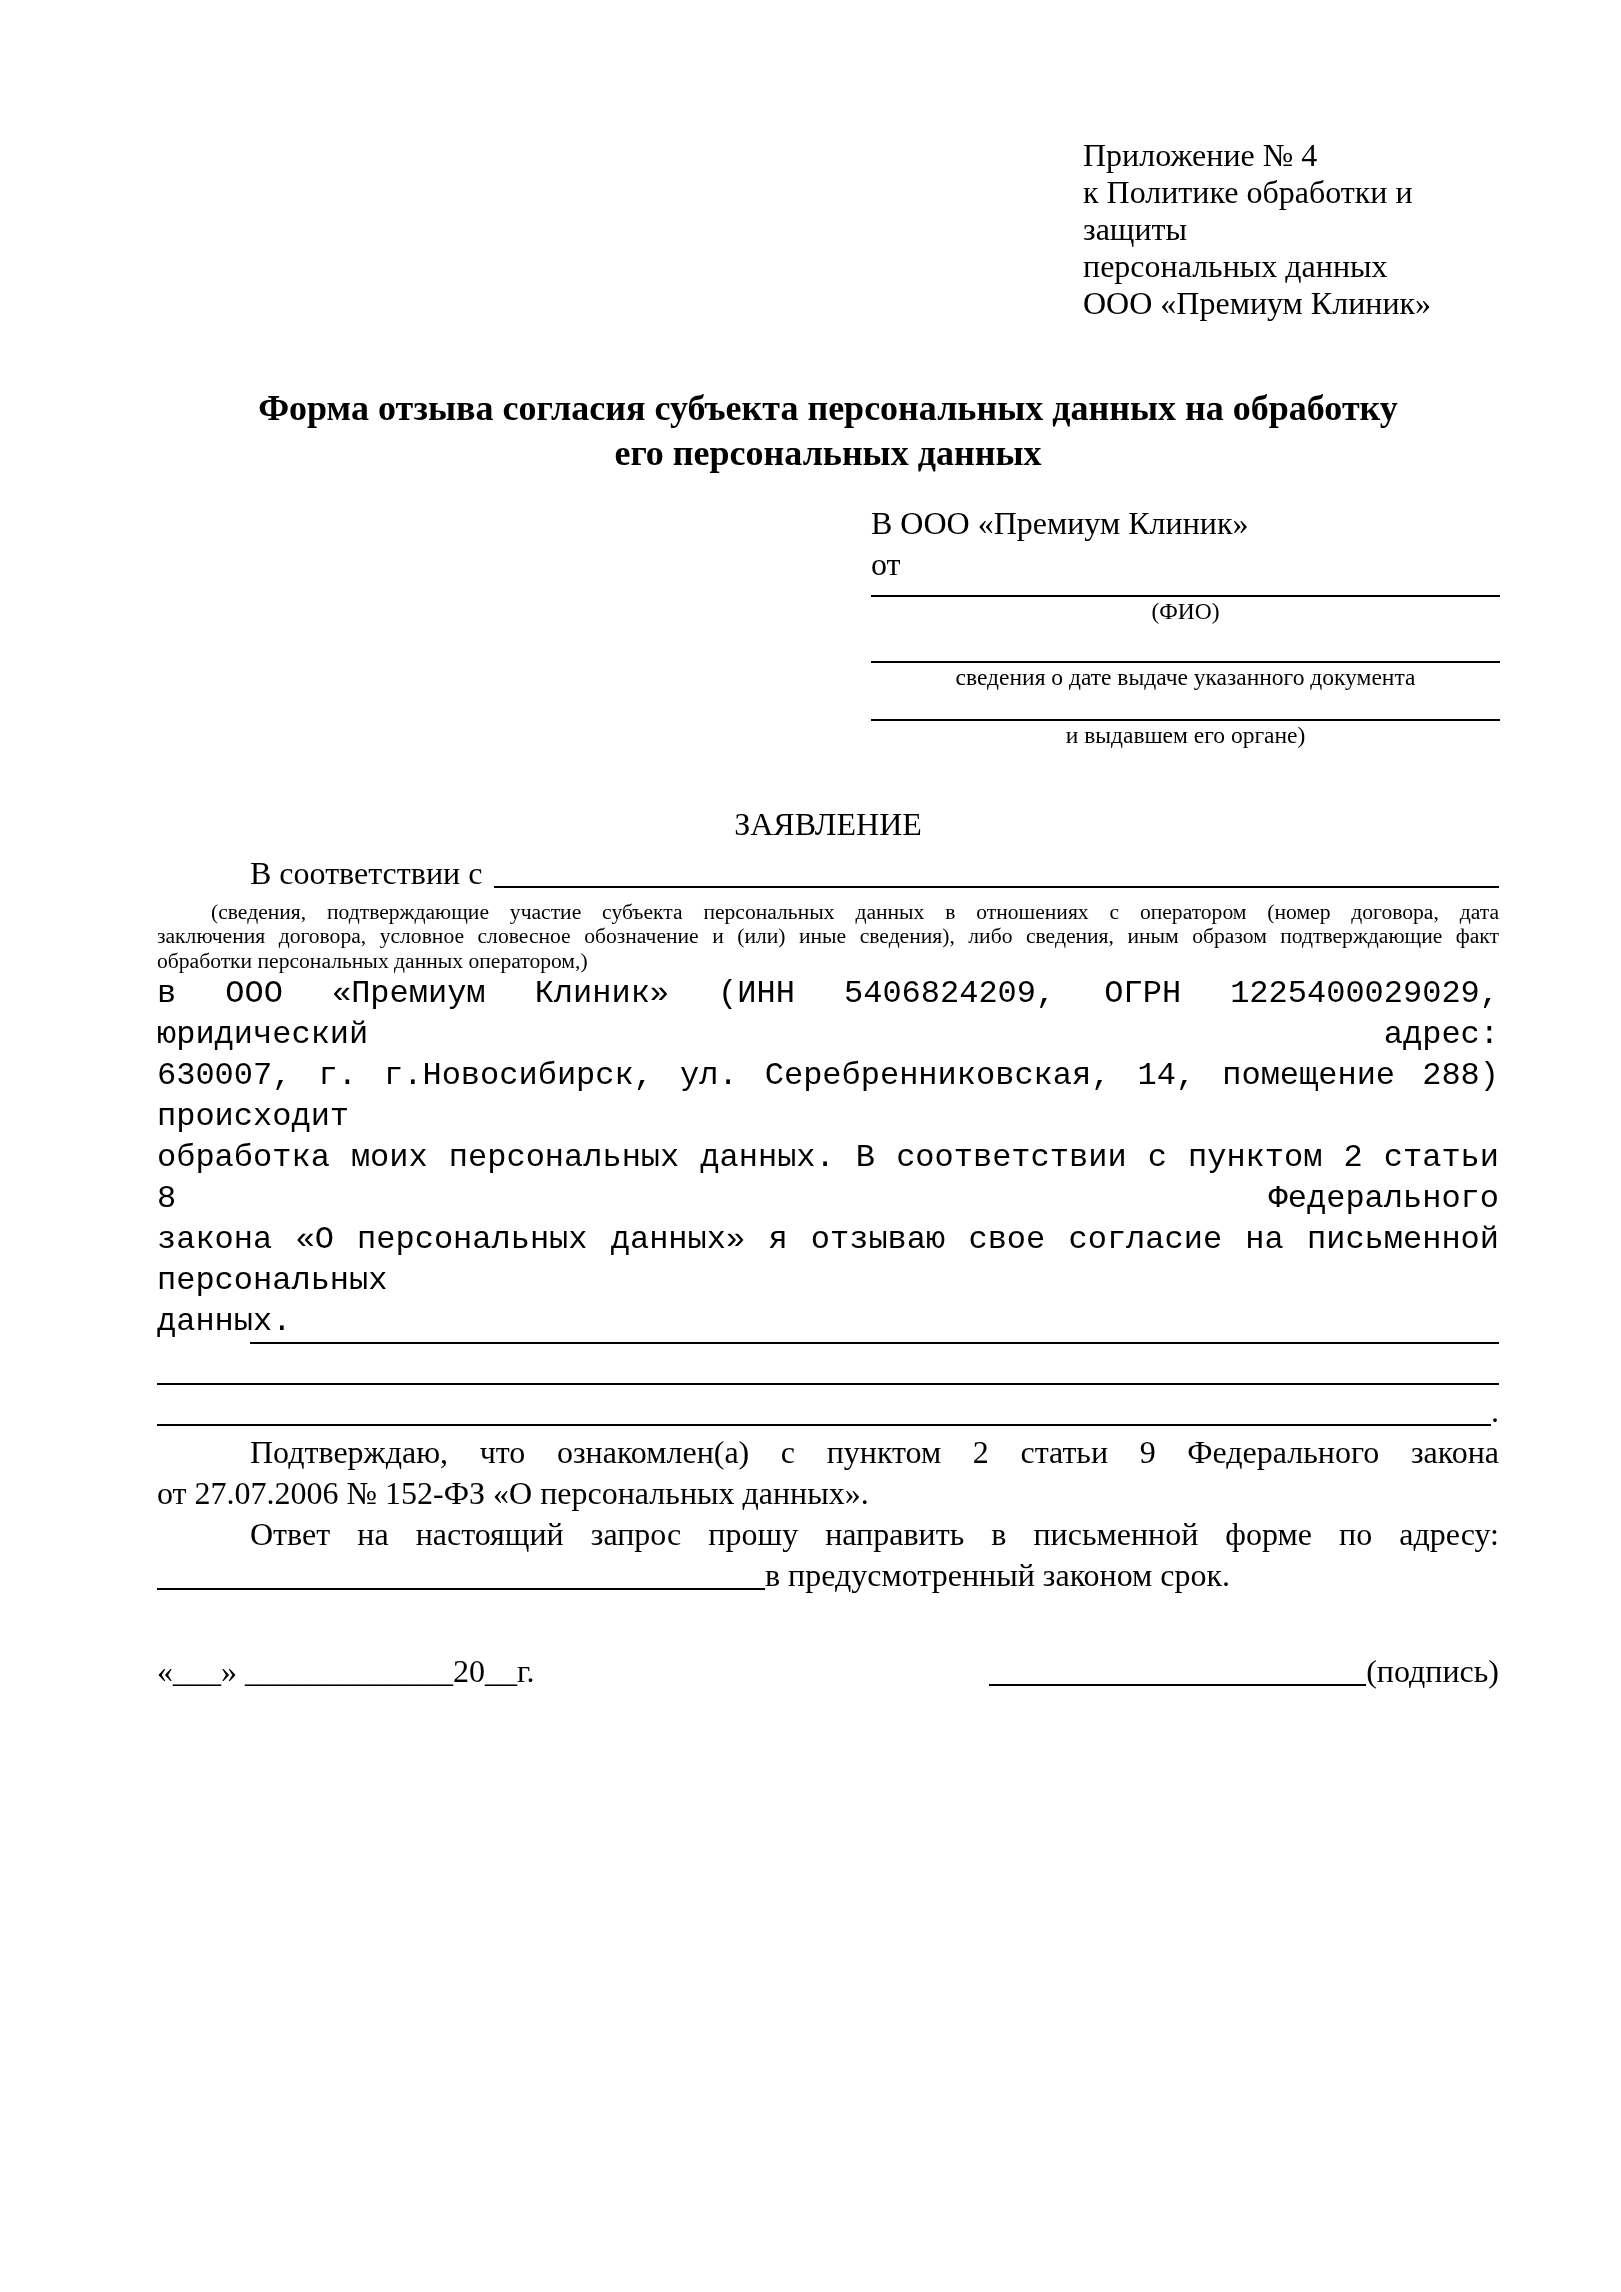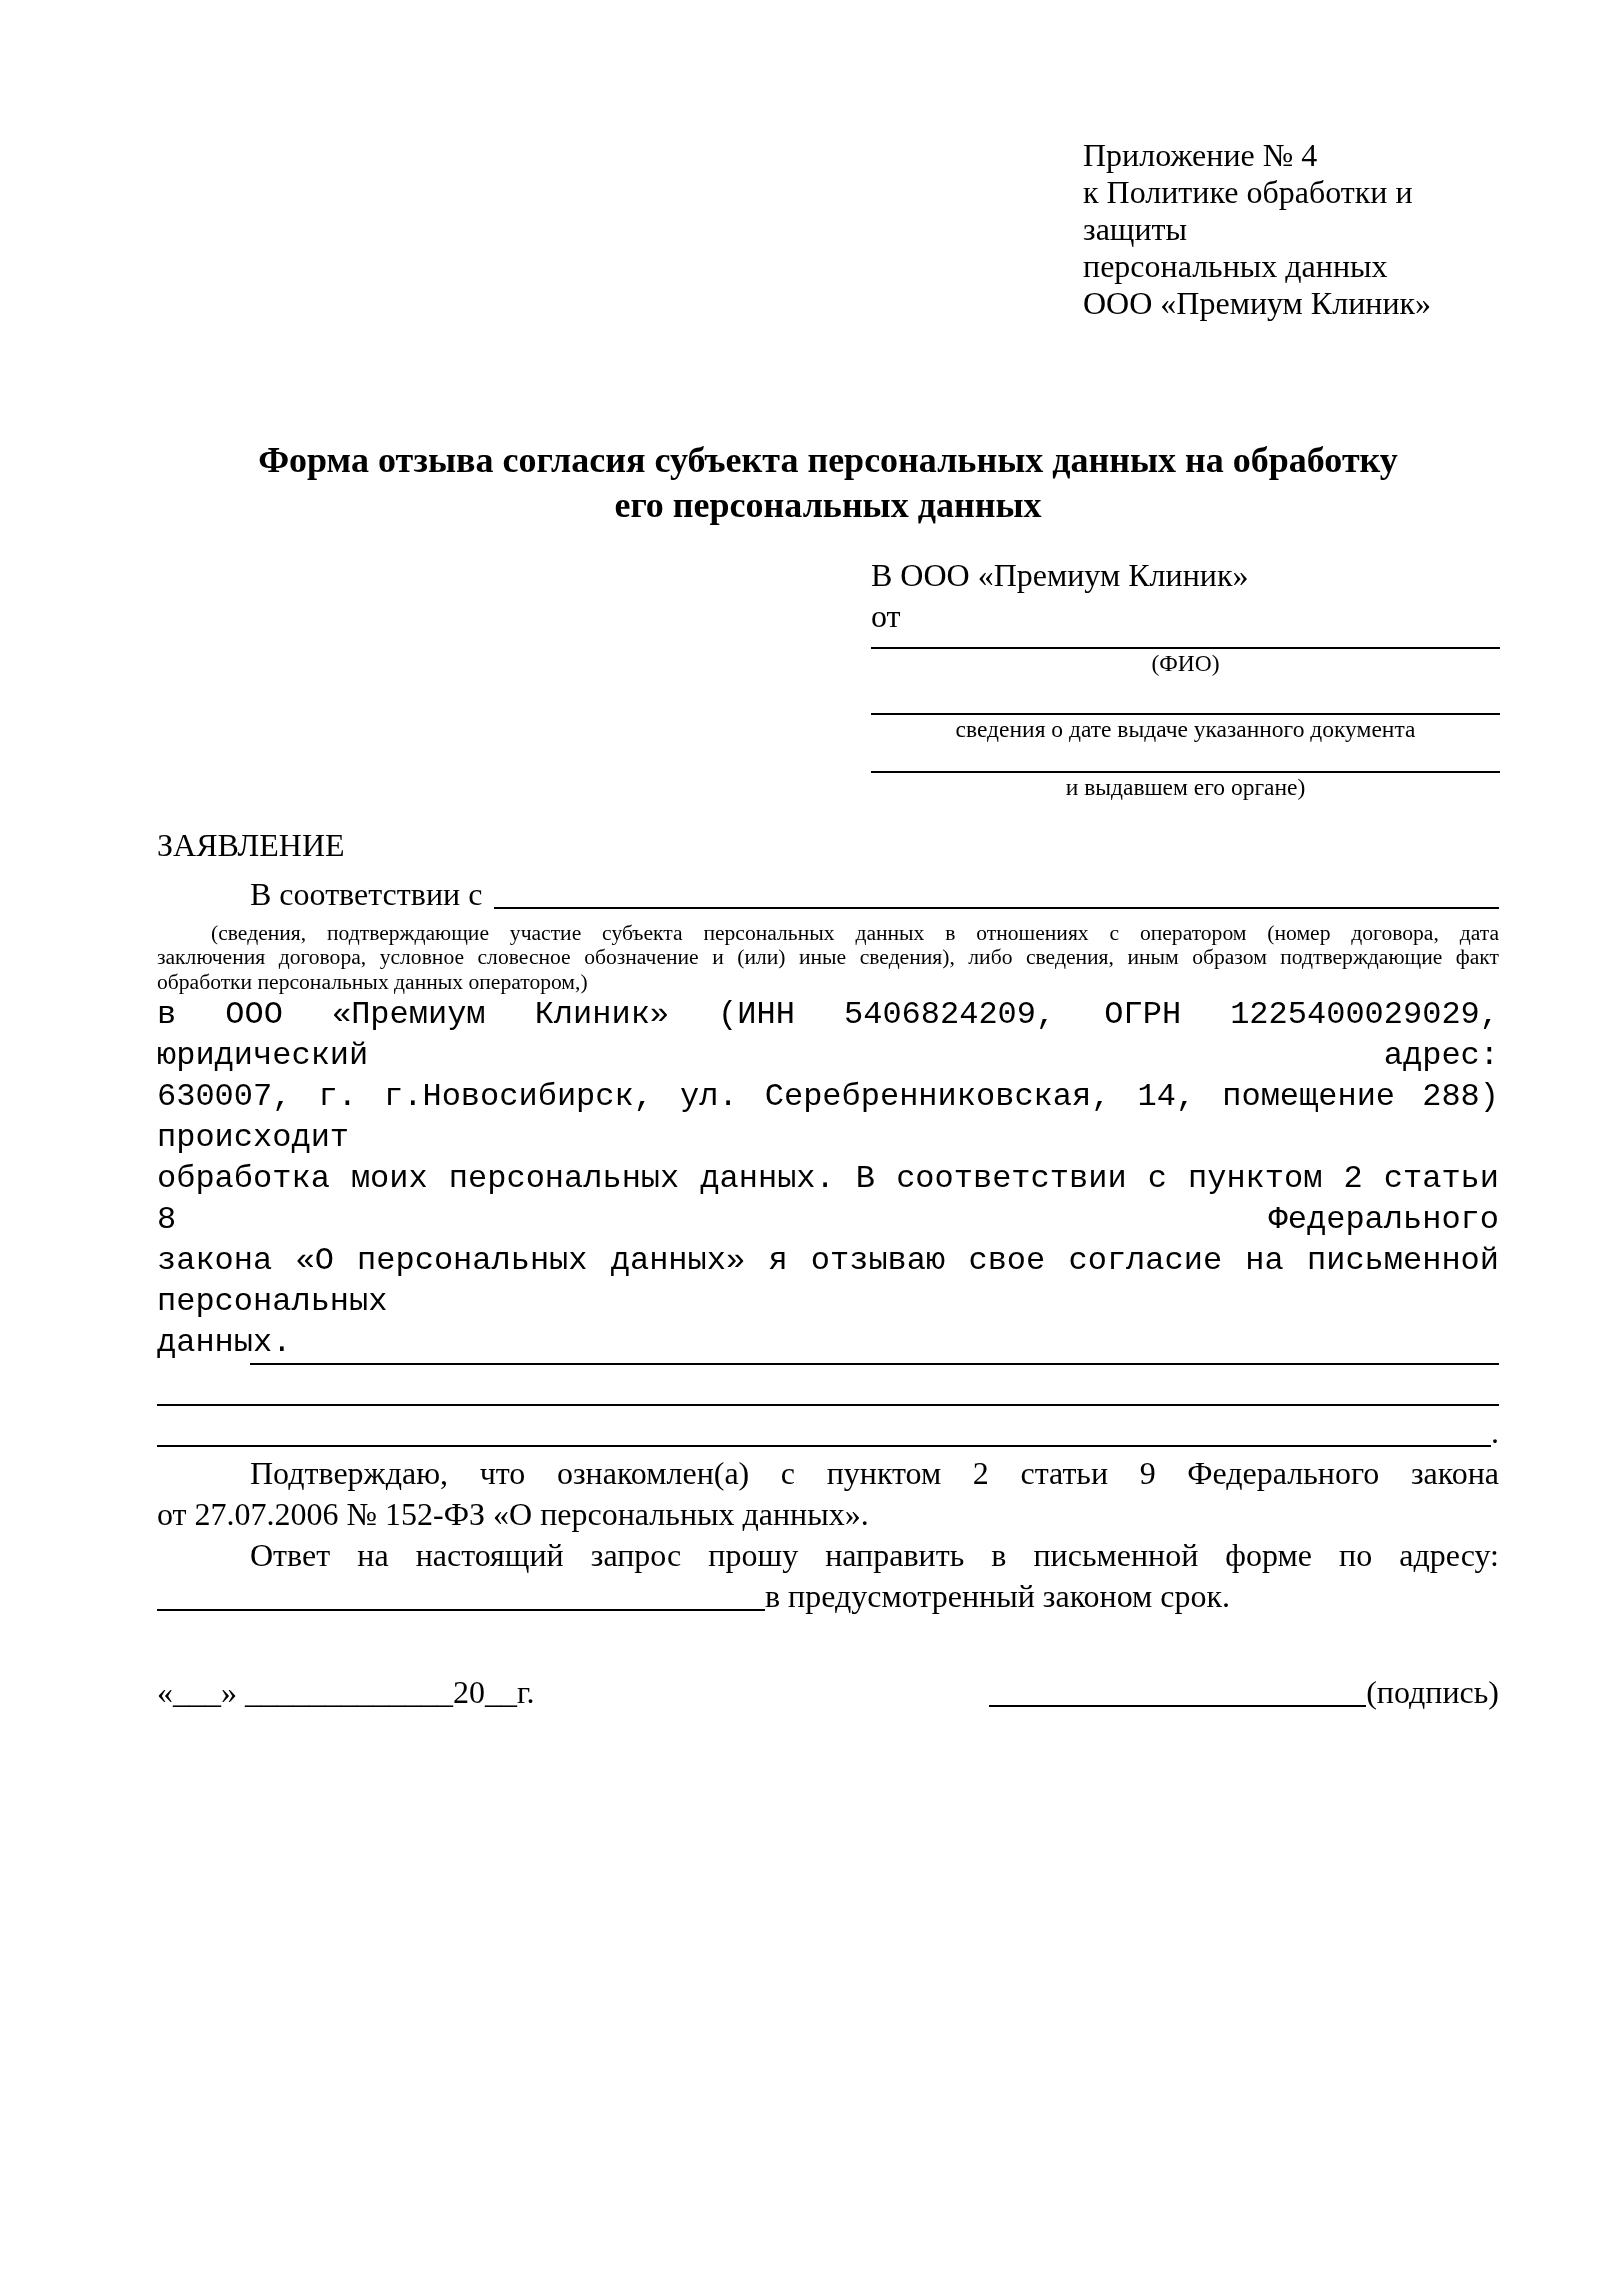--- a/index.html
+++ b/index.html
@@ -11,30 +11,30 @@
     font-family:"Liberation Serif", "DejaVu Serif", serif;
     font-size:32px; line-height:41px;
     overflow:hidden;
   }
   .content { padding:0 122px 0 157px; }
 
   
   .annex { margin-top:137px; margin-left:926px; line-height:37px; }
 
   
-  .doc-title { margin-top:116px; text-align:center; font-weight:bold; font-size:36px; line-height:45px; }
+  .doc-title { margin-top:64px; text-align:center; font-weight:bold; font-size:36px; line-height:45px; }
 
   
   .addressee { margin-top:27.4px; margin-left:714px; width:629px; }
   .uline { border-bottom:2.9px solid #000; }
   .u1 { height:11.8px; } .u2 { height:31px; } .u3 { height:37px; } .u4 { height:29px; }
   .cap { text-align:center; font-size:23.5px; line-height:29px; }
 
   
-  .zayav { margin-top:23px; }
+  .zayav { margin-top:54px; text-align:center; }
 
   
   .intro { margin-top:7.8px; display:flex; padding-left:93px; }
   .intro .label { white-space:nowrap; padding-right:11.8px; }
   .fill { flex:1; border-bottom:2.9px solid #000; margin-bottom:5.9px; }
 
   
   .note { margin-top:5.9px; font-size:21.6px; line-height:24.5px; }
   .note .n1 { text-indent:54px; }
   .just { text-align:justify; text-align-last:justify; }

